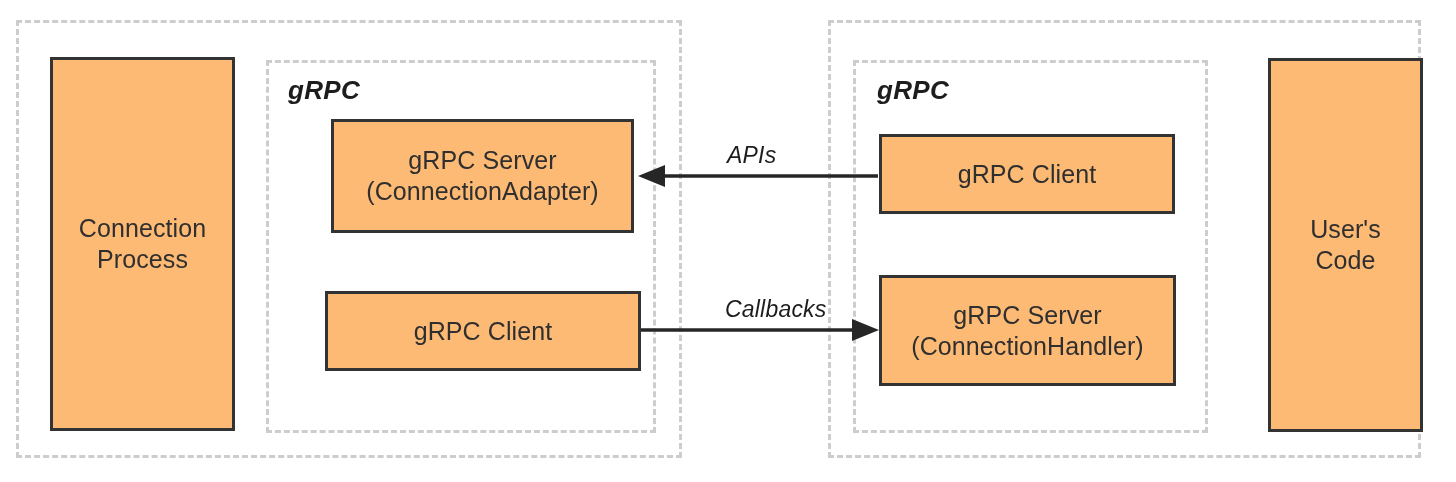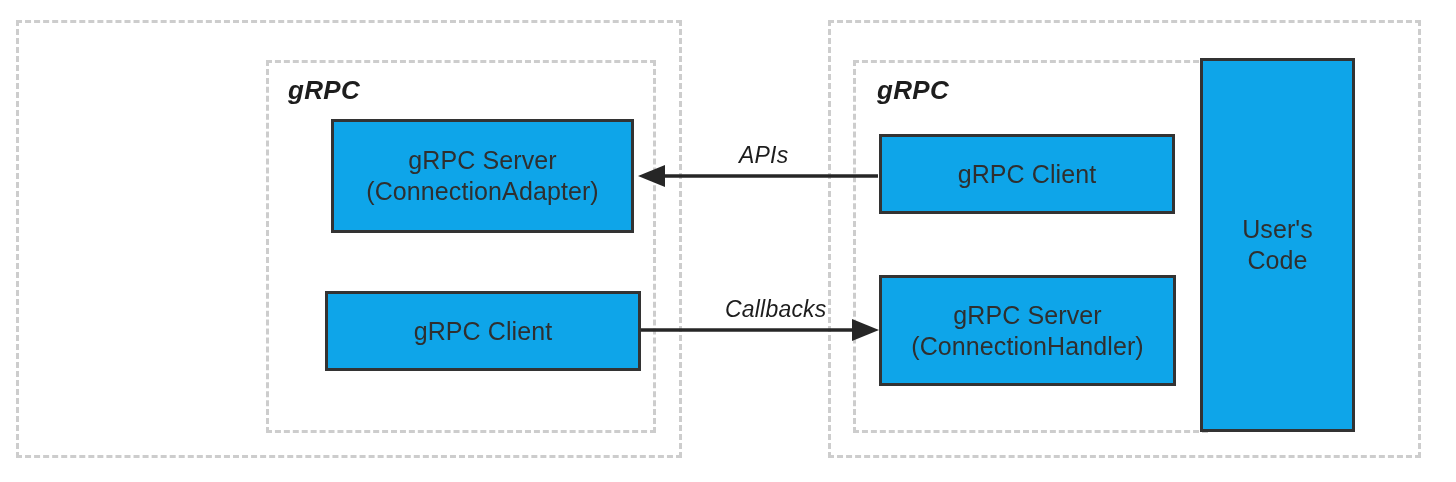--- a/index.html
+++ b/index.html
@@ -23,21 +23,21 @@
     position: absolute;
     border: 3px dashed #cdcdcd;
     background: transparent;
     box-sizing: border-box;
   }
 
   
   .solid-box {
     position: absolute;
     border: 3px solid #333333;
-    background: #0ea5e9;
+    background: #fdba74;
     box-sizing: border-box;
     display: flex;
     align-items: center;
     justify-content: center;
     text-align: center;
   }
   .box-label {
     font-size: 25px;
     line-height: 31px;
     color: #2f2f2f;
@@ -75,20 +75,24 @@
     pointer-events: none;
   }
 </style>
 </head>
 <body>
 
 <div id="diagram">
 
   <div class="dashed-group" style="left:16px; top:20px; width:666px; height:438px;"></div>
 
+  <div class="solid-box" style="left:50px; top:57px; width:185px; height:374px;">
+    <span class="box-label">Connection
+Process</span>
+  </div>
 
   <div class="dashed-group" style="left:266px; top:60px; width:390px; height:373px;"></div>
 
   <div class="group-caption" style="left:288px; top:75px;">gRPC</div>
 
   <div class="solid-box" style="left:331px; top:119px; width:303px; height:114px;">
     <span class="box-label">gRPC Server
 (ConnectionAdapter)</span>
   </div>
 
@@ -104,35 +108,35 @@
 
   <div class="solid-box" style="left:879px; top:134px; width:296px; height:80px;">
     <span class="box-label">gRPC Client</span>
   </div>
 
   <div class="solid-box" style="left:879px; top:275px; width:297px; height:111px;">
     <span class="box-label">gRPC Server
 (ConnectionHandler)</span>
   </div>
 
-  <div class="solid-box" style="left:1200px; top:58px; width:155px; height:374px;">
+  <div class="solid-box" style="left:1268px; top:58px; width:155px; height:374px;">
     <span class="box-label">User's
 Code</span>
   </div>
 
   <svg id="arrow-layer" viewBox="0 0 1456 482">
 
     <g>
       <line x1="878" y1="176" x2="652" y2="176" stroke="#262626" stroke-width="3.5"></line>
       <polygon points="638,176 665,165 665,187" fill="#262626"></polygon>
     </g>
 
     <g>
       <line x1="641" y1="330" x2="865" y2="330" stroke="#262626" stroke-width="3.5"></line>
       <polygon points="879,330 852,319 852,341" fill="#262626"></polygon>
     </g>
   </svg>
 
-  <div class="arrow-label" style="left:727px; top:142px;margin-left:12px;">APIs</div>
+  <div class="arrow-label" style="left:727px; top:142px;">APIs</div>
 
   <div class="arrow-label" style="left:697px; top:296px;margin-left:28px;">Callbacks</div>
 
 </div>
 
 </body></html>

